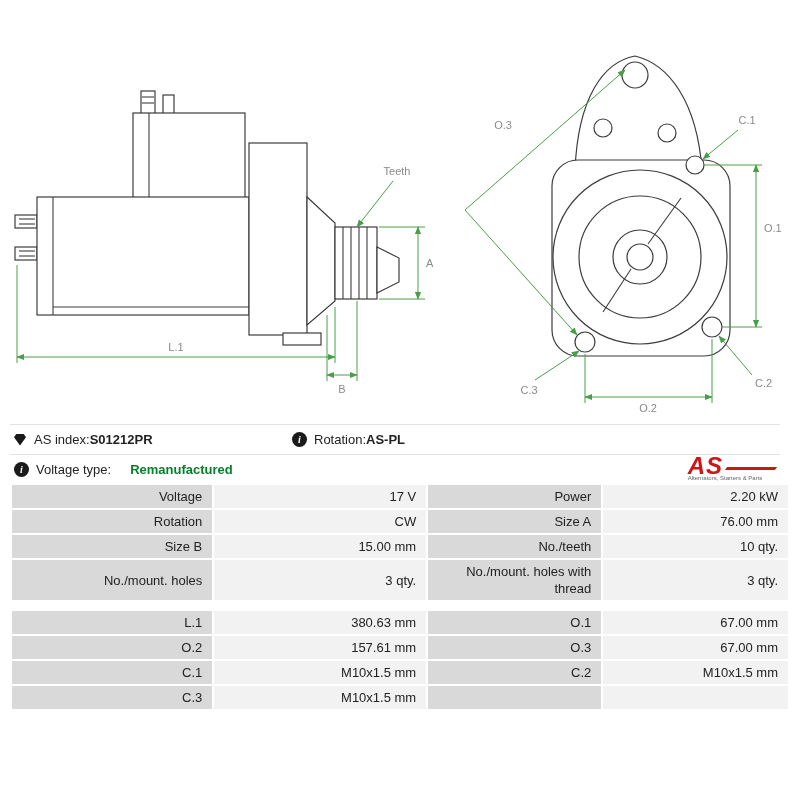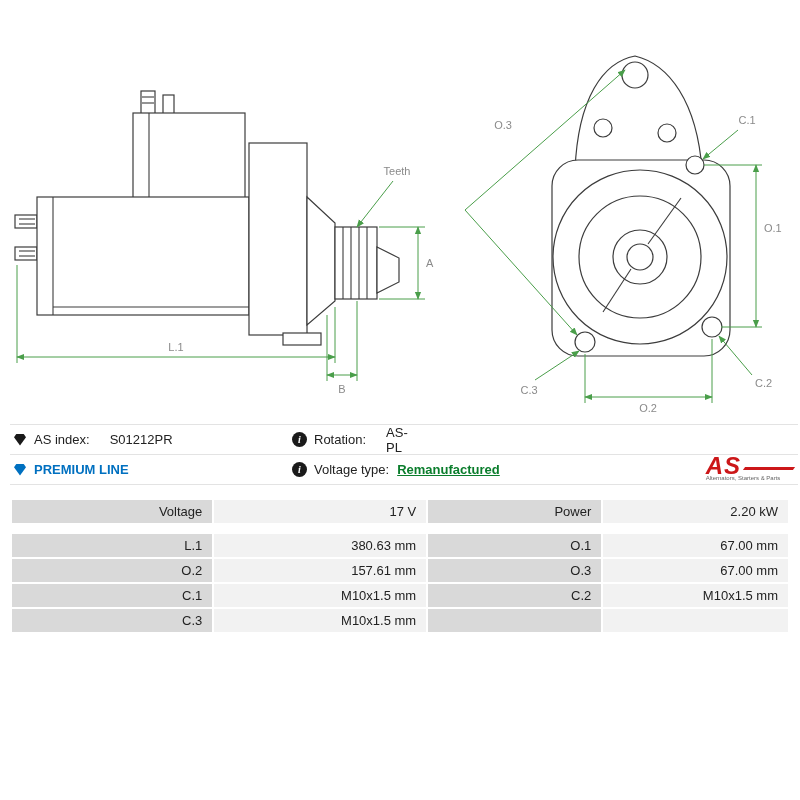--- a/index.html
+++ b/index.html
@@ -9,49 +9,49 @@
     font-family:"Liberation Sans", sans-serif; overflow:hidden; color:#222;
   }
   
   .drawing { position:absolute; }
   .part { fill:#fff; stroke:var(--drawing-line,#3c3c3c); stroke-width:1.2; }
   .pline { fill:none; stroke:var(--drawing-line,#3c3c3c); stroke-width:1.1; }
   .dim line { fill:none; stroke:var(--dimension-line,#4a9e4a); stroke-width:1; }
   marker path { fill:var(--dimension-line,#4a9e4a); }
   .dimtext text { fill:#8a8a8a; font-size:11px; font-family:"Liberation Sans",sans-serif; }
   
-  .info-bar { position:absolute; left:10px; right:2px; top:424px; border-bottom:1px solid #e3e3e3; }
+  .info-bar { position:absolute; left:10px; right:20px; top:424px; border-bottom:1px solid #e3e3e3; }
   .info-row { display:flex; align-items:center; height:30px; border-top:1px solid #e3e3e3; font-size:13px; }
   .zone { display:flex; align-items:center; padding:0 4px; }
   .z-left { width:278px; }
   .z-mid { flex:1; }
   .z-right { width:138px; }
   .z-right.logo-zone { justify-content:flex-end; }
-  .bold { font-weight:normal; margin-left:20px; }
+  .bold { font-weight:bold; margin-left:0; }
   .premium { color:var(--premium-blue,#0070c0); font-weight:bold; }
-  .type-green { color:var(--type-green,#0a7d2c); font-weight:bold; margin-left:8px;text-decoration:underline; }
+  .type-green { color:var(--type-green,#0a7d2c); font-weight:bold; margin-left:19px; }
   .gem { display:inline-block; width:12px; height:12px; margin-right:8px;
          clip-path:polygon(50% 100%, 0 32%, 22% 0, 78% 0, 100% 32%); }
   .gem-black { background:#1a1a1a; }
   .gem-blue  { background:var(--premium-blue,#0070c0); }
   .info-icon { display:inline-flex; align-items:center; justify-content:center;
     width:15px; height:15px; border-radius:50%; background:#1a1a1a; color:#fff;
     font-size:10px; font-weight:bold; font-style:italic;
     font-family:"Liberation Serif", serif; margin-right:7px; flex:0 0 15px; }
   .info-icon::before { content:"i"; }
   
   .as-logo { display:flex; flex-direction:column; align-items:flex-start; }
   .as-logo-row { display:flex; align-items:flex-end; }
   .as-logo-text { color:var(--logo-red,#cc1719); font-weight:bold; font-style:italic;
                   font-size:24px; line-height:15px; letter-spacing:1px; }
   .as-logo-swoosh { width:50px; height:3px; background:var(--logo-red,#cc1719);
                     margin-left:3px; margin-bottom:3px; transform:skewX(-35deg); }
   .as-logo-tag { font-size:6px; color:#666; margin-top:2px; white-space:nowrap; }
   
-  .table-wrap { position:absolute; left:10px; right:10px; top:498px; }
+  .table-wrap { position:absolute; left:10px; right:10px; top:483px; }
   table.spec { border-collapse:collapse; width:100%; table-layout:fixed;
                font-size:13px; color:#222; }
   table.spec td { border:2px solid #fff; padding:3px 10px; text-align:right;
                   vertical-align:middle; height:23px; line-height:17px; }
   td.lbl { background:var(--label-cell-bg,#d9d9d9); }
   td.val { background:var(--value-cell-bg,#f2f2f2); }
   table.spec.second { margin-top:7px; }
 </style>
 </head>
 <body>
@@ -178,24 +178,20 @@
         <span>AS index:</span>
         <span class="bold">S01212PR</span>
       </div>
       <div class="zone z-right">
         <span class="info-icon"></span>
         <span>Rotation:</span>
         <span class="bold">AS-PL</span>
       </div>
     </div>
     <div class="info-row">
-      <div class="zone z-left">
-        <span class="gem gem-blue"></span>
-        <span class="premium">PREMIUM LINE</span>
-      </div>
       <div class="zone z-mid">
         <span class="info-icon"></span>
         <span>Voltage type:</span>
         <span class="type-green">Remanufactured</span>
       </div>
       <div class="zone z-right logo-zone">
         <div class="as-logo">
           <div class="as-logo-row">
             <span class="as-logo-text">AS</span>
             <span class="as-logo-swoosh"></span>
@@ -213,20 +209,38 @@
           <col style="width:27.5%">
           <col style="width:22.5%">
           <col style="width:24%">
         </colgroup>
       <tbody>
         <tr>
           <td class="lbl">Voltage</td>
           <td class="val">17 V</td>
           <td class="lbl">Power</td>
           <td class="val">2.20 kW</td>
+        </tr>
+        <tr>
+          <td class="lbl">Rotation</td>
+          <td class="val">CW</td>
+          <td class="lbl">Size A</td>
+          <td class="val">76.00 mm</td>
+        </tr>
+        <tr>
+          <td class="lbl">Size B</td>
+          <td class="val">15.00 mm</td>
+          <td class="lbl">No./teeth</td>
+          <td class="val">10 qty.</td>
+        </tr>
+        <tr>
+          <td class="lbl">No./mount. holes</td>
+          <td class="val">3 qty.</td>
+          <td class="lbl">No./mount. holes with thread</td>
+          <td class="val">3 qty.</td>
         </tr>
       </tbody>
     </table>
     <table class="spec second">
       <colgroup>
           <col style="width:26%">
           <col style="width:27.5%">
           <col style="width:22.5%">
           <col style="width:24%">
         </colgroup>

